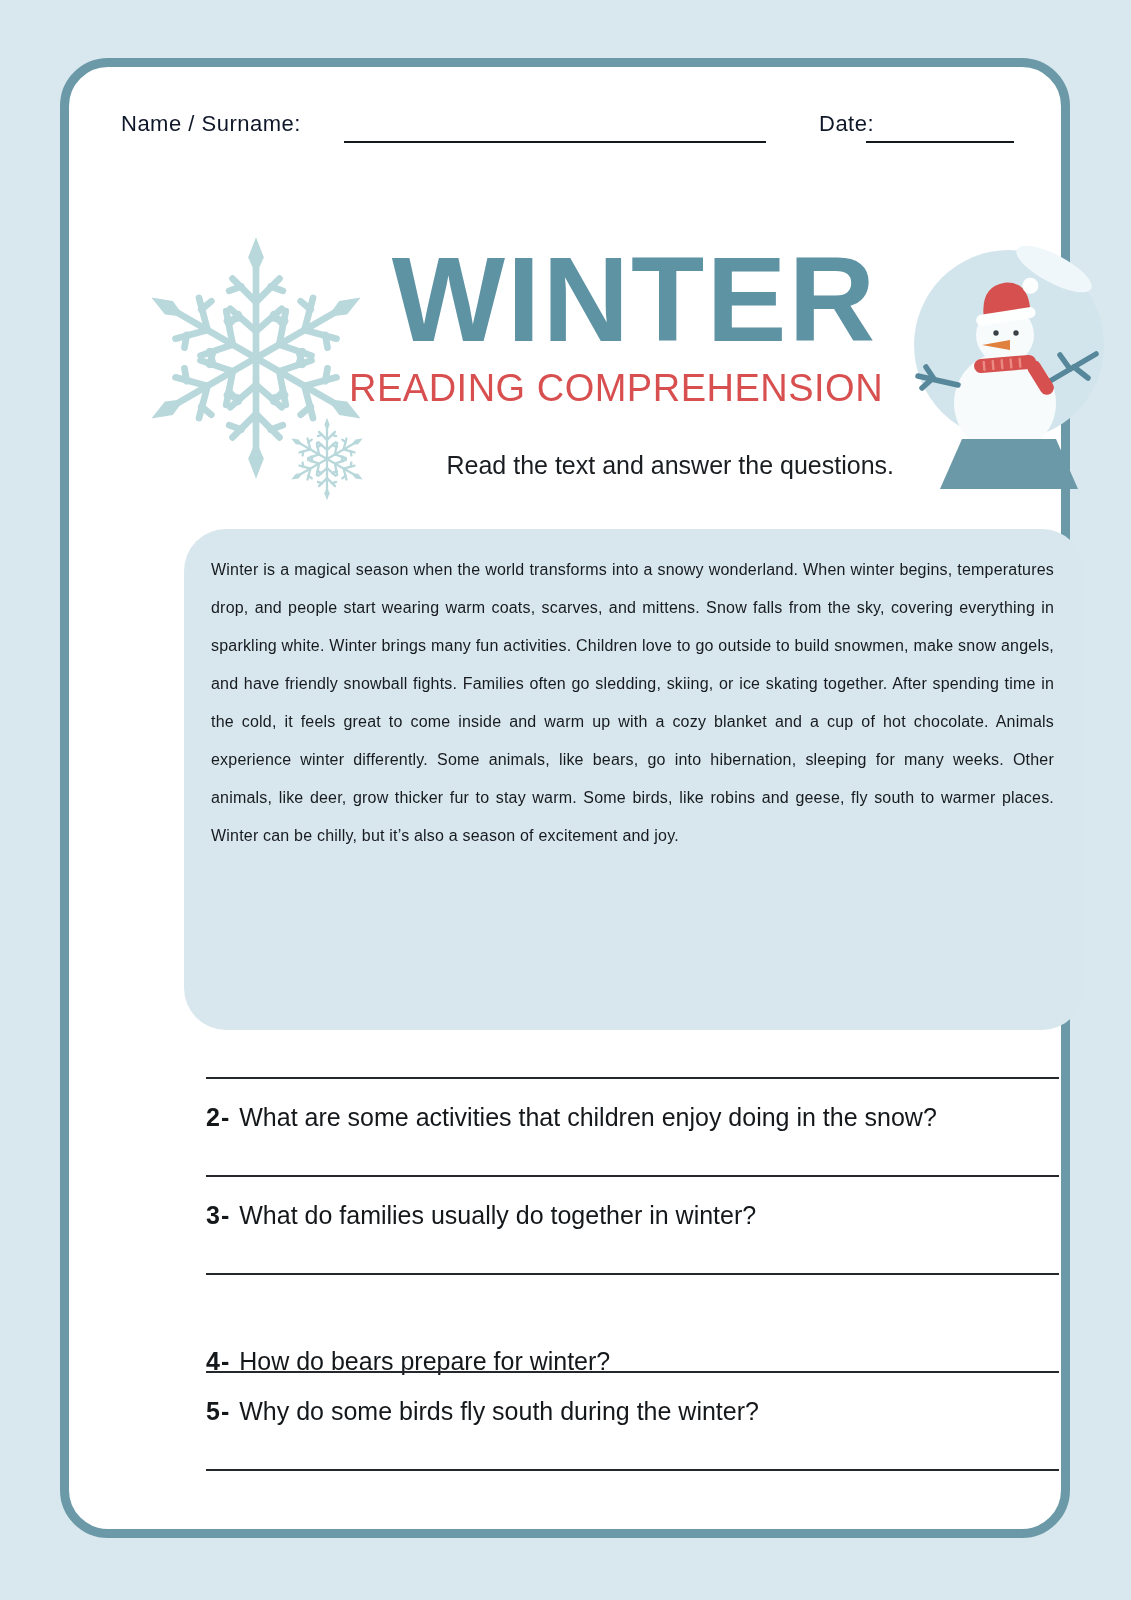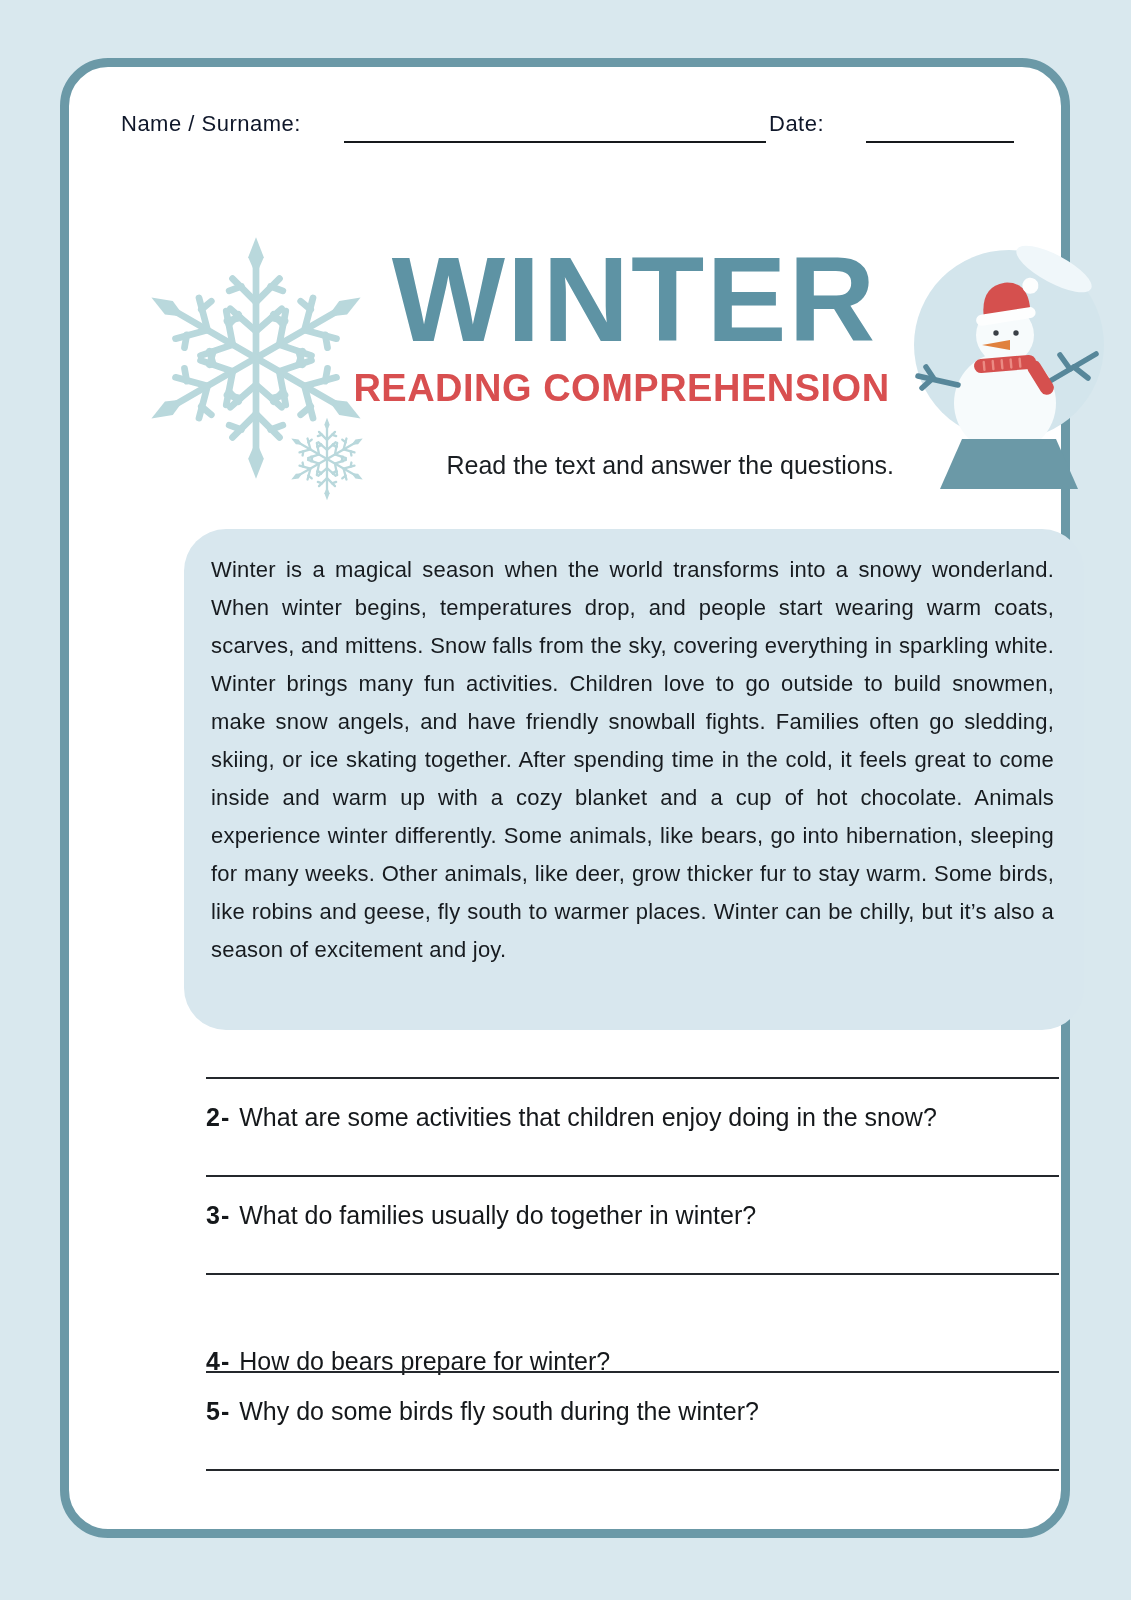--- a/index.html
+++ b/index.html
@@ -51,23 +51,22 @@
     text-align: center;
     font-size: 120px;
     line-height: 1.08;
     font-weight: 800;
     letter-spacing: 2px;
     color: var(--title, #5e93a4);
   }
   .sub-title {
     position: absolute;
     left: 280px; top: 300px; width: 545px;
-    text-align: center;
     font-size: 38px;
-    font-weight: 700;
+    font-weight: 400;
     letter-spacing: 0.5px;
     color: var(--subtitle, #d84f50);
     white-space: nowrap;
   }
   .instruction {
     position: absolute;
     left: 285px; top: 384px; width: 540px;
     text-align: right;
     font-size: 25px;
     color: #1a1e22;
@@ -79,21 +78,21 @@
   .passage-box {
     position: absolute;
     left: 115px; top: 462px;
     width: 900px; height: 501px;
     background: var(--passage-background, #d8e7ee);
     border-radius: 42px;
     padding: 22px 30px 20px 27px;
     overflow: hidden;
   }
   .passage-text {
-    font-size: 22px;
+    font-size: 16px;
     line-height: 38px;
     text-align: justify;
     text-align-last: left;
     color: #171b1f;
     letter-spacing: 0.2px;
   }
   
   .question {
     position: absolute;
     left: 137px; width: 856px;
@@ -108,21 +107,21 @@
     border-bottom: 2.5px solid #24282c;
   }
 </style>
 </head>
 <body>
 
 <div class="card">
 
   <div class="hdr-label" style="left:52px; top:44px;">Name / Surname:</div>
   <div class="hdr-line" style="left:275px; top:74px; width:422px;"></div>
-  <div class="hdr-label" style="left:700px; top:44px;">Date:</div>
+  <div class="hdr-label" style="left:750px; top:44px;">Date:</div>
   <div class="hdr-line" style="left:797px; top:74px; width:148px;"></div>
 
   <svg class="flake-big" viewBox="-110 -110 220 220">
     <defs>
       <g id="flake" stroke="#b9d8dc" stroke-width="6" stroke-linecap="round" fill="#b9d8dc">
         <g id="arm">
           <line x1="0" y1="0" x2="0" y2="-96"></line>
           <polygon points="0,-108 7,-90 0,-74 -7,-90" stroke="none"></polygon>
           <line x1="0" y1="-50" x2="-21" y2="-71"></line>
           <line x1="0" y1="-50" x2="21" y2="-71"></line>

